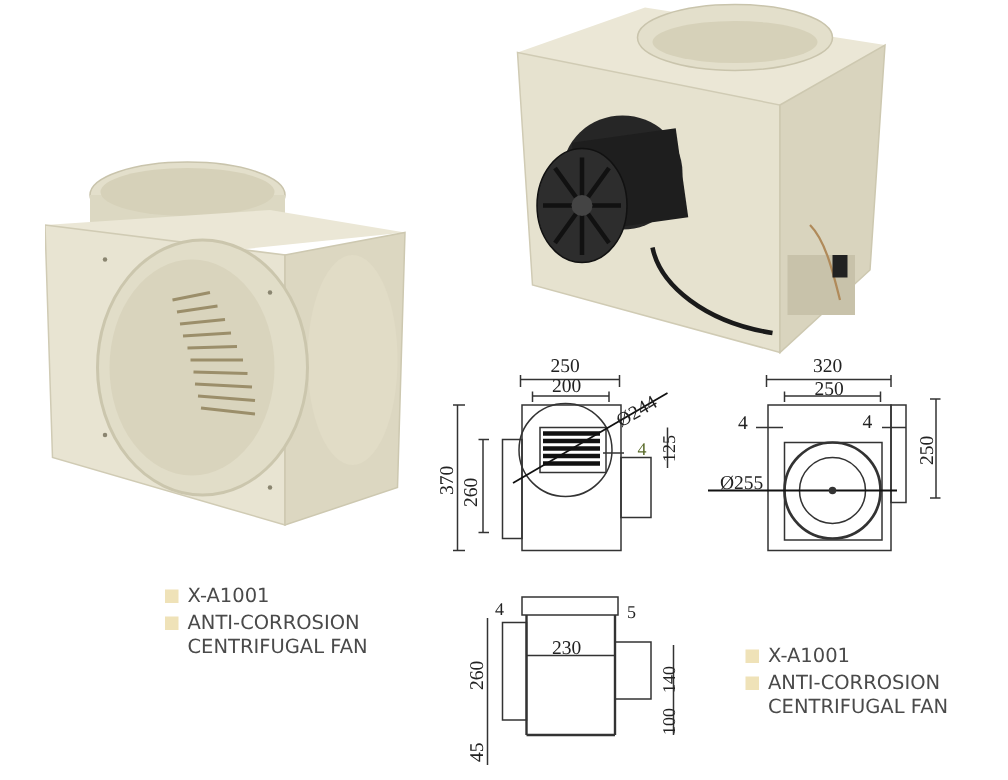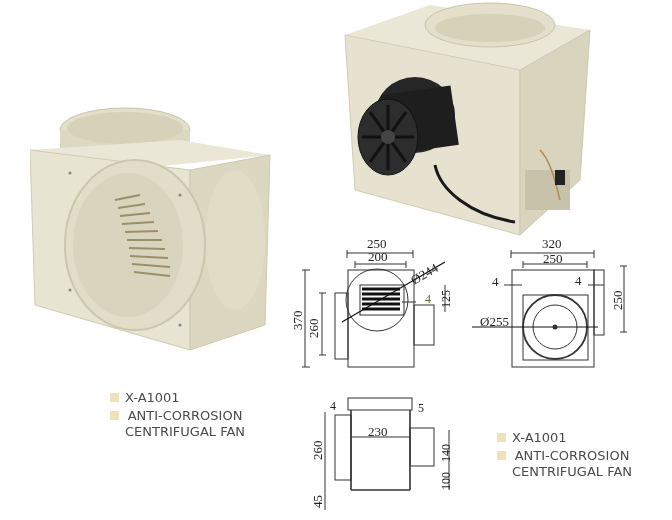--- a/index.html
+++ b/index.html
@@ -1,20 +1,20 @@
 <!DOCTYPE html>
 <html><head>
 <meta charset="utf-8">
 <style>
   html, body { margin:0; padding:0; background:#ffffff; }
   body { width:672px; height:520px; position:relative; overflow:hidden; font-family:"Liberation Sans", sans-serif; }
   .abs { position:absolute; }
   svg text { font-family:"Liberation Serif", serif; }
   .legend { position:absolute; font-family:"DejaVu Sans", sans-serif; color:#4a4a4a; font-size:13px; line-height:16px; }
-  .legend .row { display:flex; align-items:flex-start;text-align:center; }
+  .legend .row { display:flex; align-items:flex-start; }
   .legend .sw { width:9px; height:9px; background:#efe2b8; margin:3px 6px 0 0; flex:none; }
   .legend .txt { white-space:pre-line; }
 </style>
 </head>
 <body>
 
 <div class="abs" style="left:30px;top:80px;width:260px;height:280px;">
   <svg width="260" height="280" viewBox="0 0 260 280">
 
     <ellipse cx="95" cy="50" rx="65" ry="22" fill="#e3dfcb" stroke="#c9c4ac"></ellipse>

